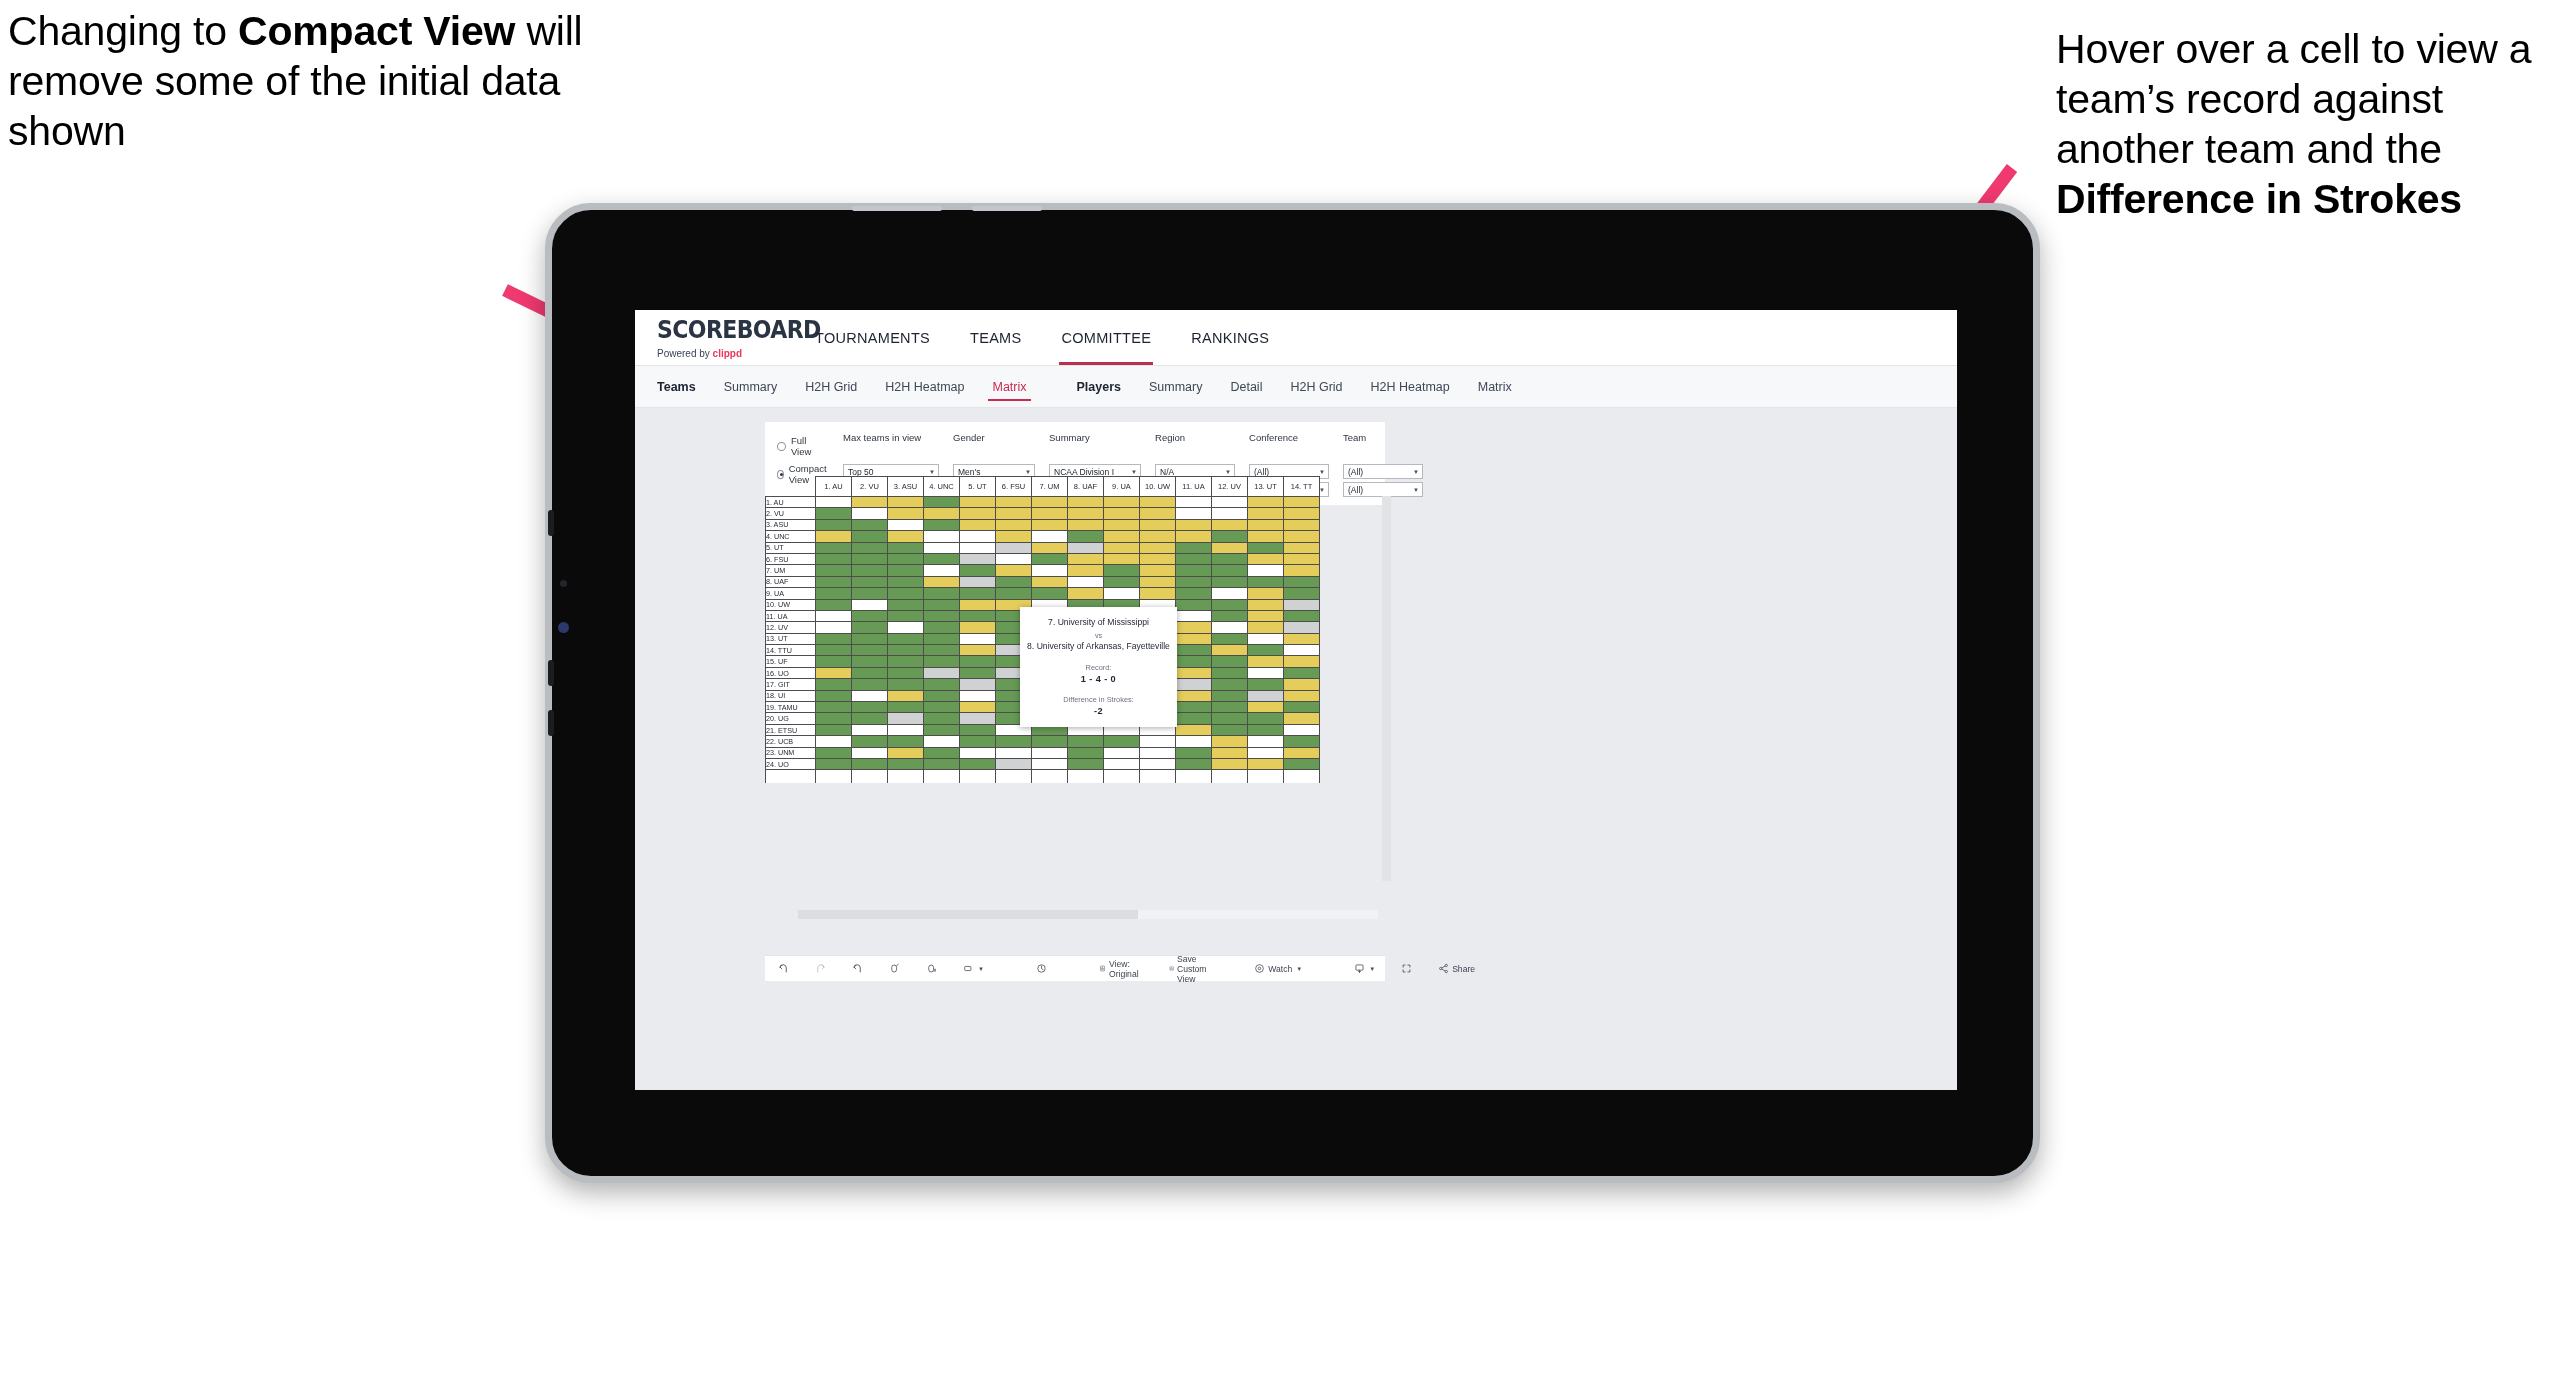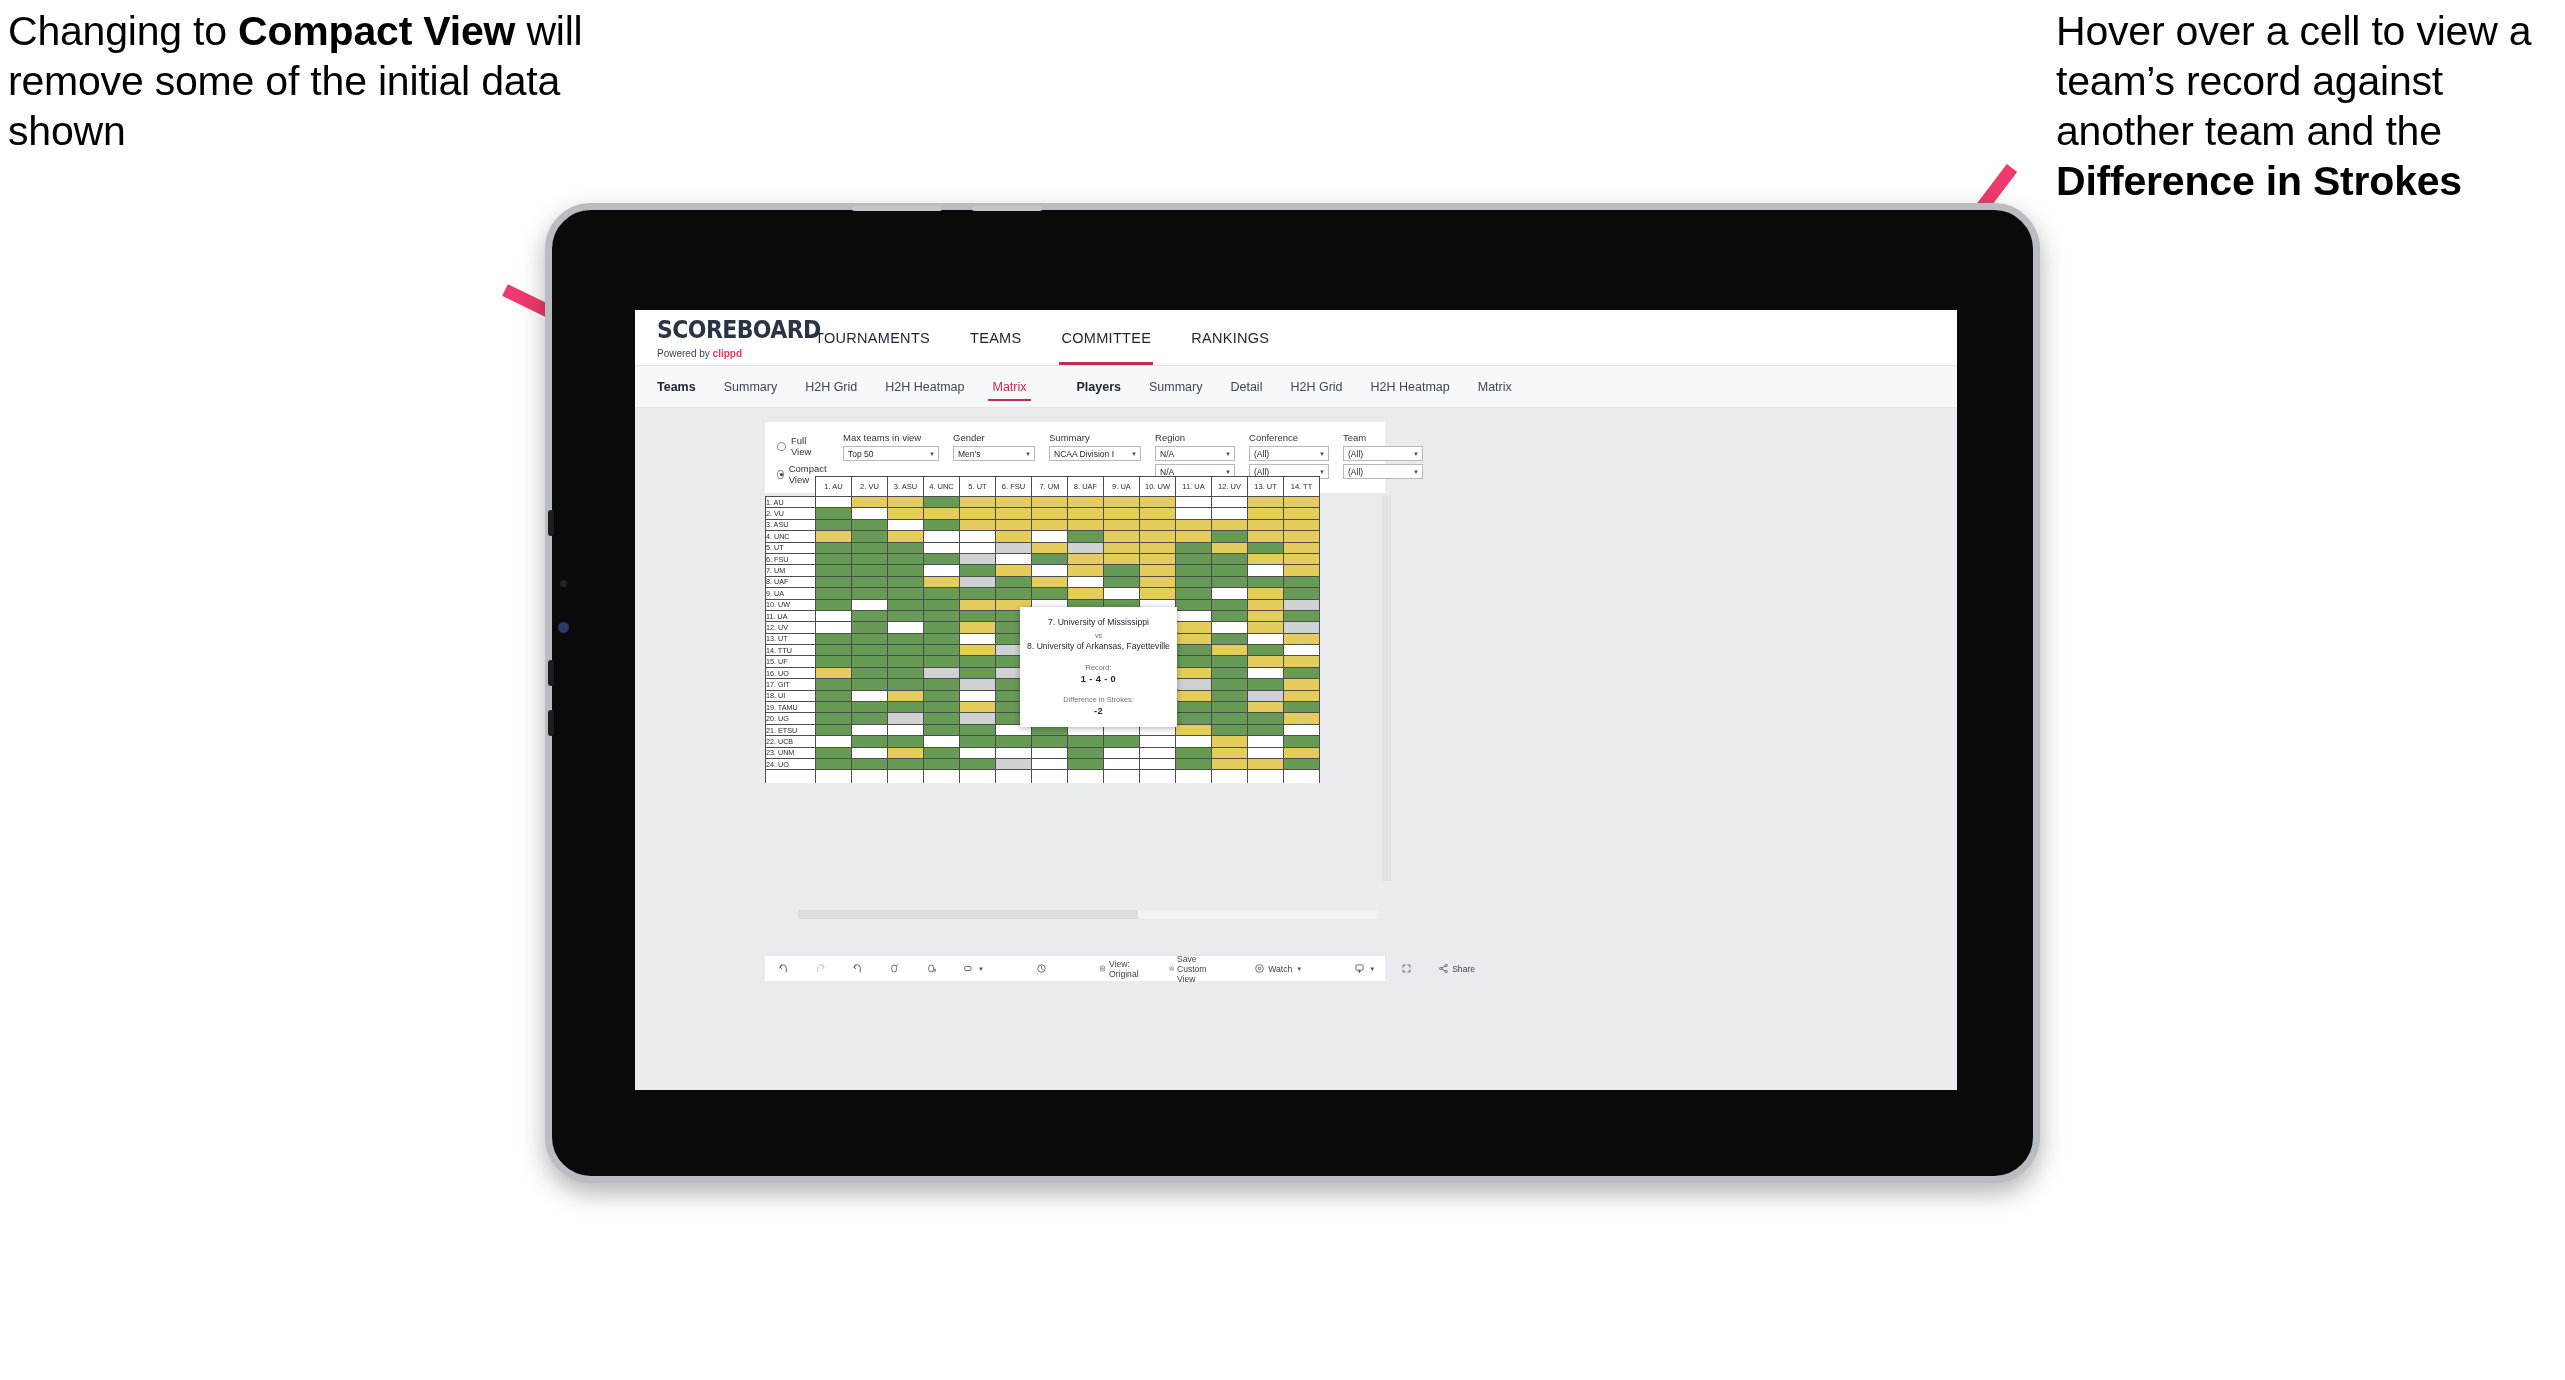--- a/index.html
+++ b/index.html
@@ -16,21 +16,21 @@
   .annot {
     position: absolute;
     color: #000;
     font-size: 41px;
     line-height: 1.22;
     font-weight: 400;
     letter-spacing: -0.2px;
   }
   .annot b { font-weight: 700; }
   #annot-left  { left: 8px;  top: 6px;  width: 590px; }
-  #annot-right { left: 2056px; top: 6px; width: 505px; }
+  #annot-right { left: 2056px; top: 24px; width: 505px; }
 
   
   .arrow-svg { position:absolute; left:0; top:0; width:2565px; height:1380px; pointer-events:none; }
 
   
   #tablet {
     position: absolute; left: 545px; top: 203px;
     width: 1495px; height: 980px;
     background: #0a0a0a;
     border-radius: 46px;
@@ -90,21 +90,21 @@
   
   #content { position:relative; height: 682px; background:#e9ebef; }
   #panel {
     position:absolute; left: 130px; top: 14px; width: 620px; background:#fff;
     padding: 10px 12px 8px 12px;
   }
 
   
   #filters { display:flex; align-items:flex-start; gap: 14px; }
   .fgroup { display:flex; flex-direction:column; }
-  .flabel { font-size: 9.5px; color:#2e3440; margin-bottom: 3px; }
+  .flabel { font-size: 9.5px; color:#2e3440; margin-bottom: 21px; }
   .fsel {
     border: 1px solid #b4b8bf; background:#fff; height: 15px; font-size: 8.5px;
     color:#23282f; display:flex; align-items:center; justify-content:space-between;
     padding: 0 3px 0 4px;
   }
   .fsel + .fsel { margin-top: 3px; }
   .fsel .car { font-size: 6px; color:#4a4f57; }
   .w-top { width: 96px; }
   .w-gen { width: 82px; }
   .w-div { width: 92px; }

